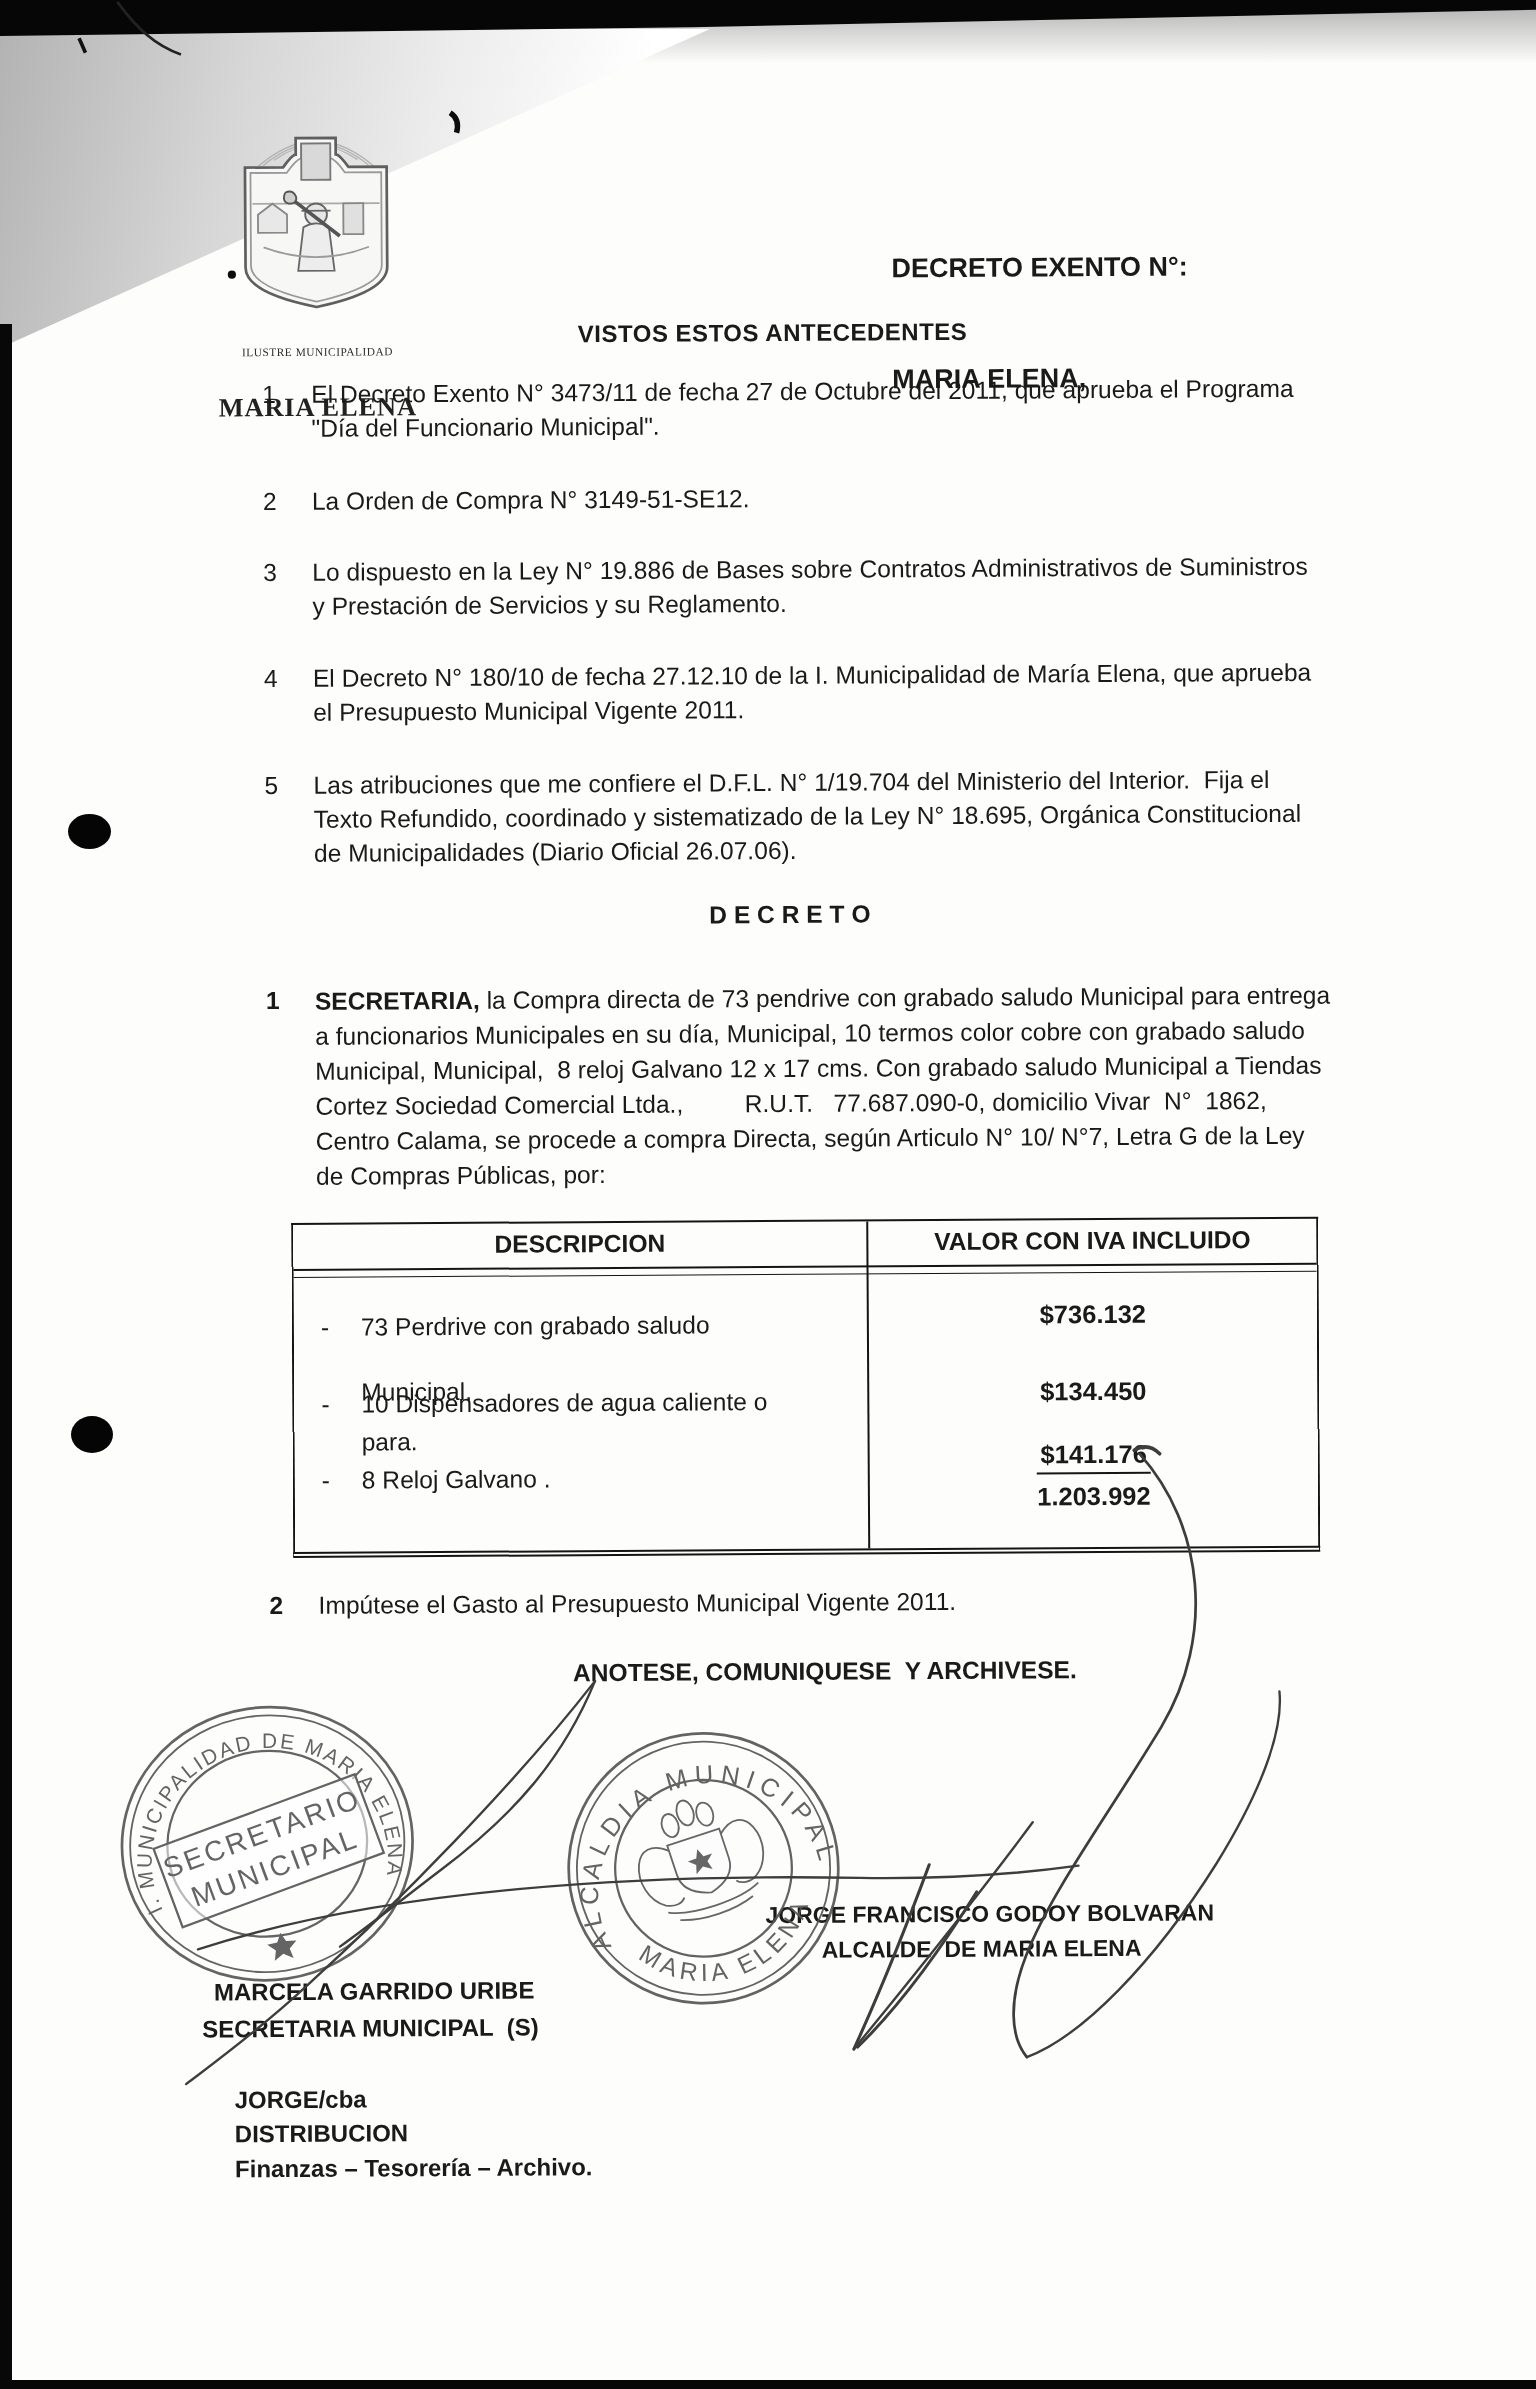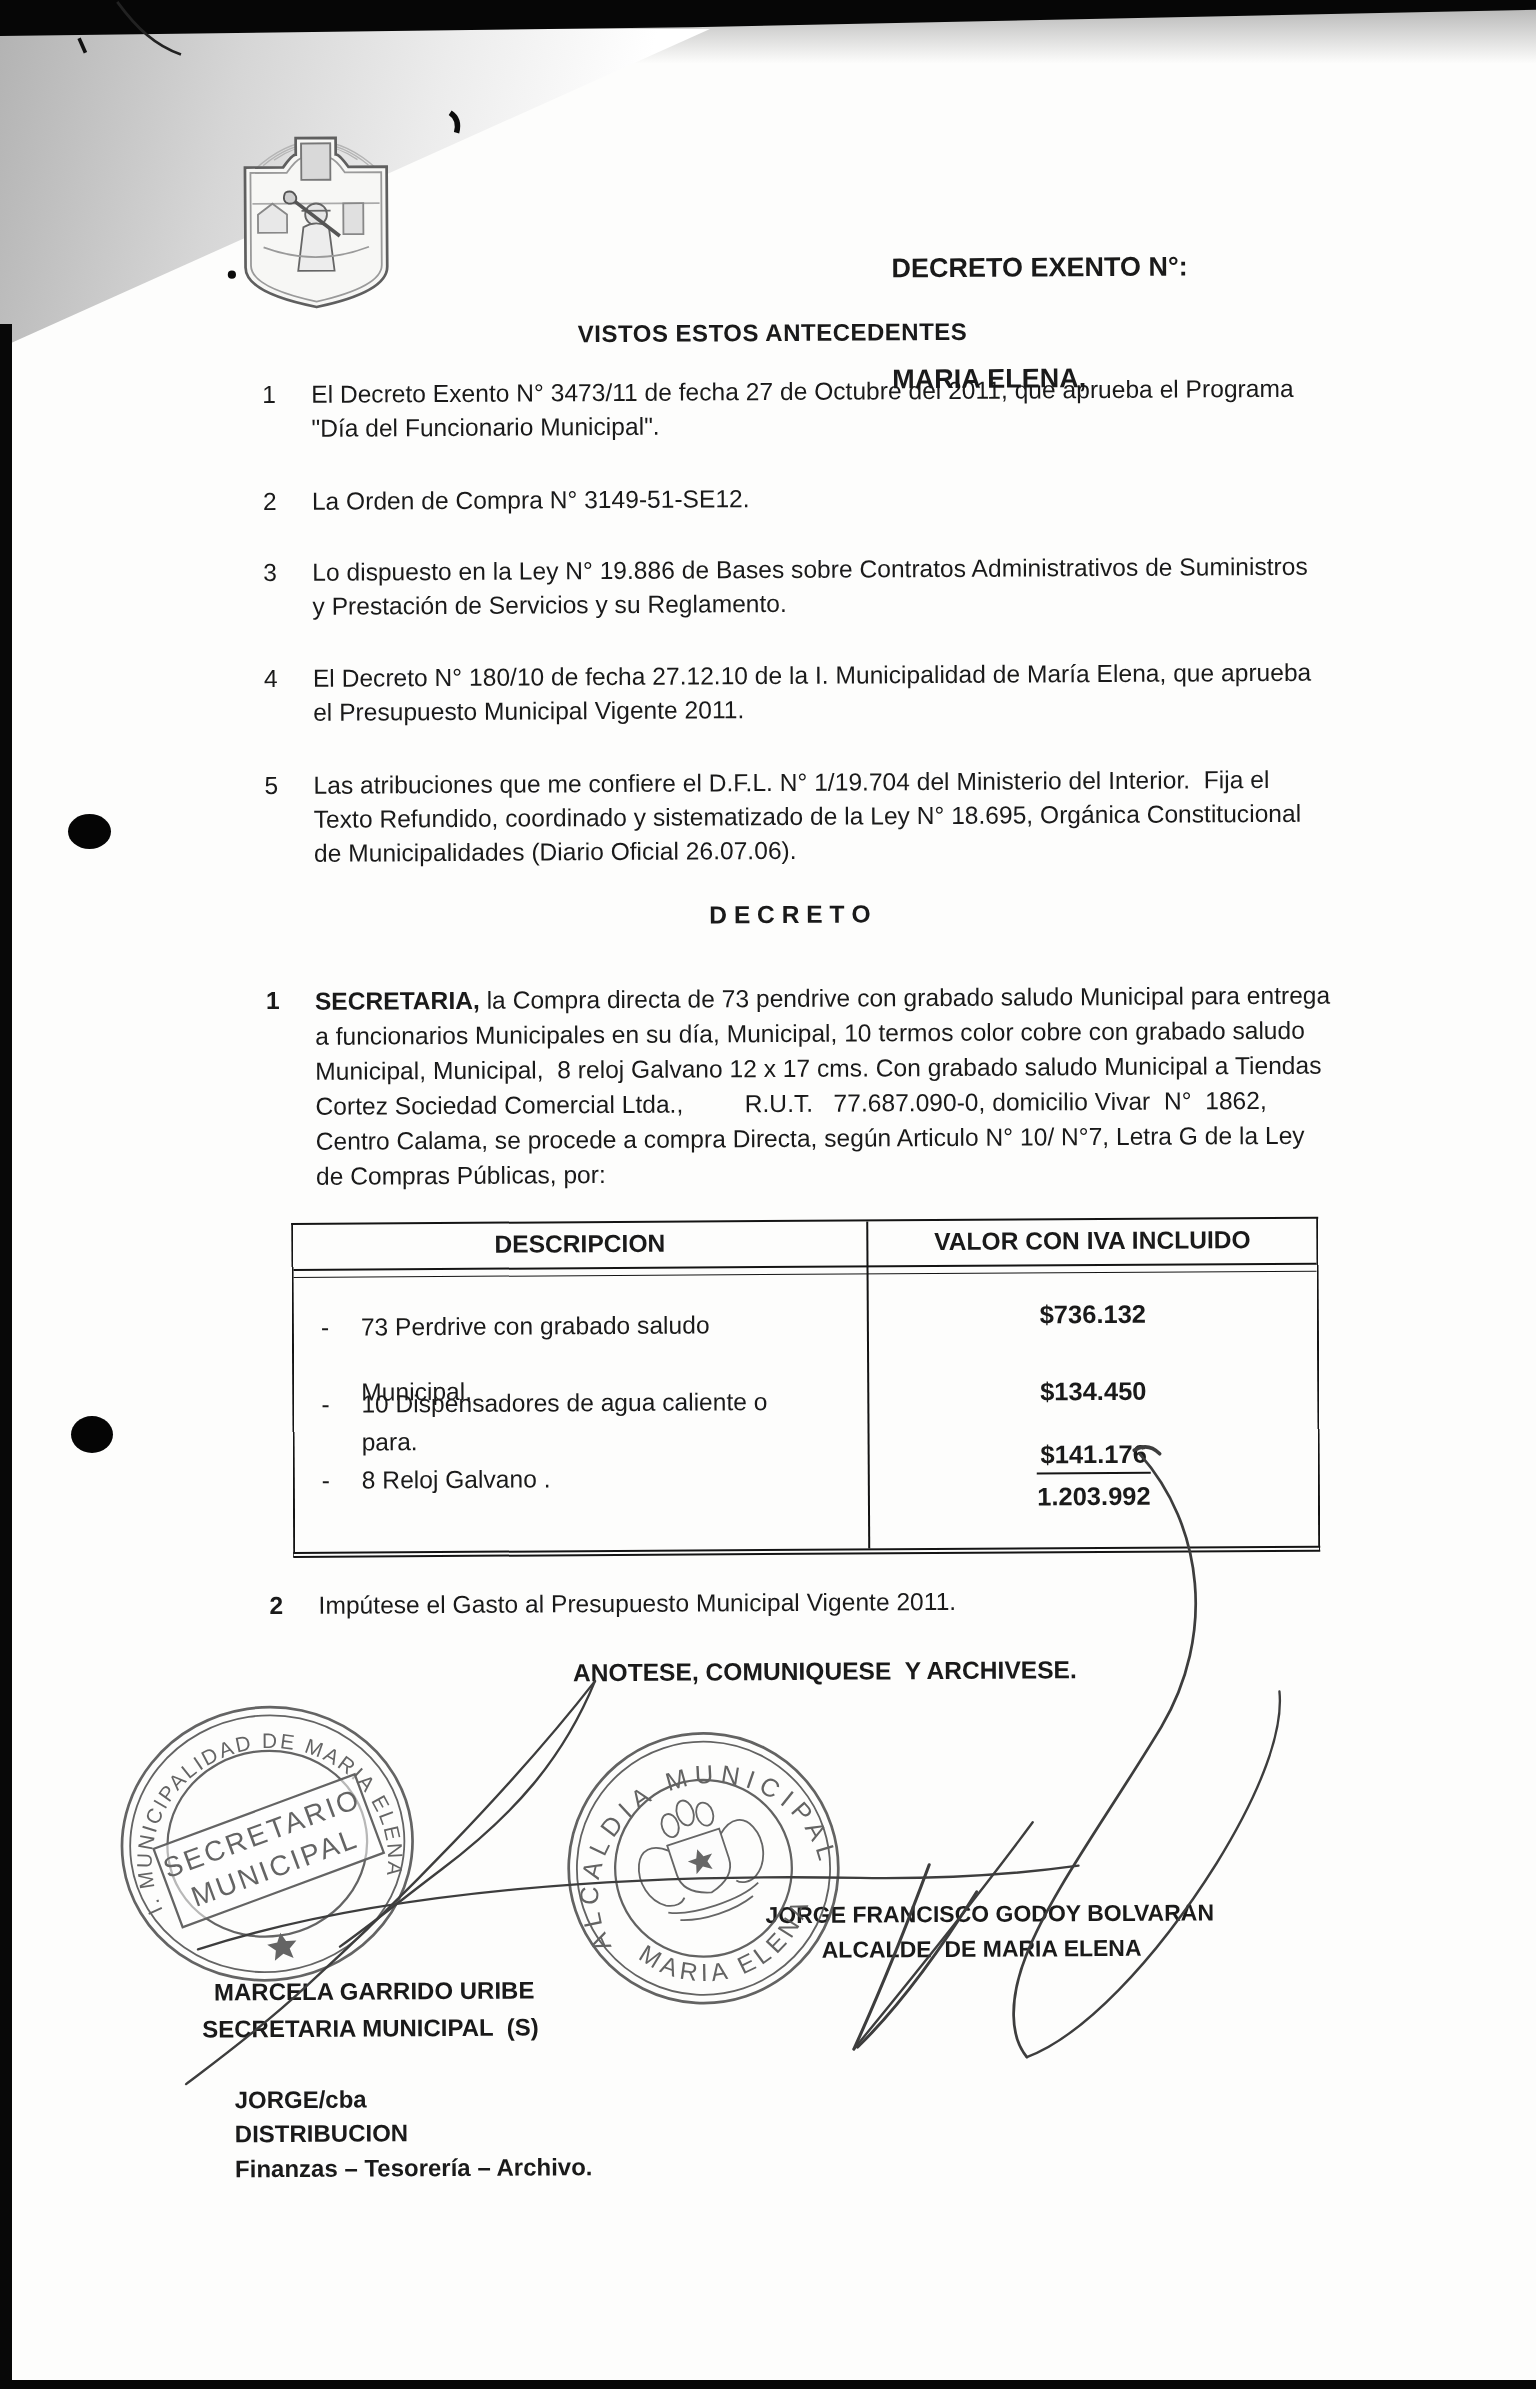--- a/index.html
+++ b/index.html
@@ -97,20 +97,24 @@
         <path d="M 34,104 l 16,-12 16,12 v 20 h -32 z" fill="#e8e8e8" stroke="#888"></path>
         <rect x="128" y="92" width="22" height="34" fill="#e0e0e0" stroke="#888"></rect>
         <circle cx="98" cy="104" r="12" fill="#e6e6e6" stroke="#666"></circle>
         <path d="M 82,100 h 32" stroke="#666"></path>
         <path d="M 84,118 q 14,-8 28,0 l 6,48 h -40 z" fill="#ededed" stroke="#666"></path>
         <path d="M 70,86 L 124,128" stroke="#555" stroke-width="4"></path>
         <path d="M 64,80 q 8,-4 12,4 q 2,8 -8,8 q -8,-2 -4,-12" fill="#cfcfcf" stroke="#555"></path>
         <path d="M 40,140 q 58,22 116,0" stroke="#9a9a9a"></path>
       </g>
     </svg>
+    <div class="t logo-captions">
+      <div class="logo-small">ILUSTRE MUNICIPALIDAD</div>
+      <div class="logo-big">MARIA ELENA</div>
+    </div>
 
     <div class="t decree-block">
       <div class="decree-row">
         <span class="lbl">DECRETO EXENTO N°:</span>
         <span class="val">4501/11</span>
       </div>
       <div class="decree-row">
         <span class="lbl">MARIA ELENA,</span>
         <span class="val">30.12.11</span>
       </div>

